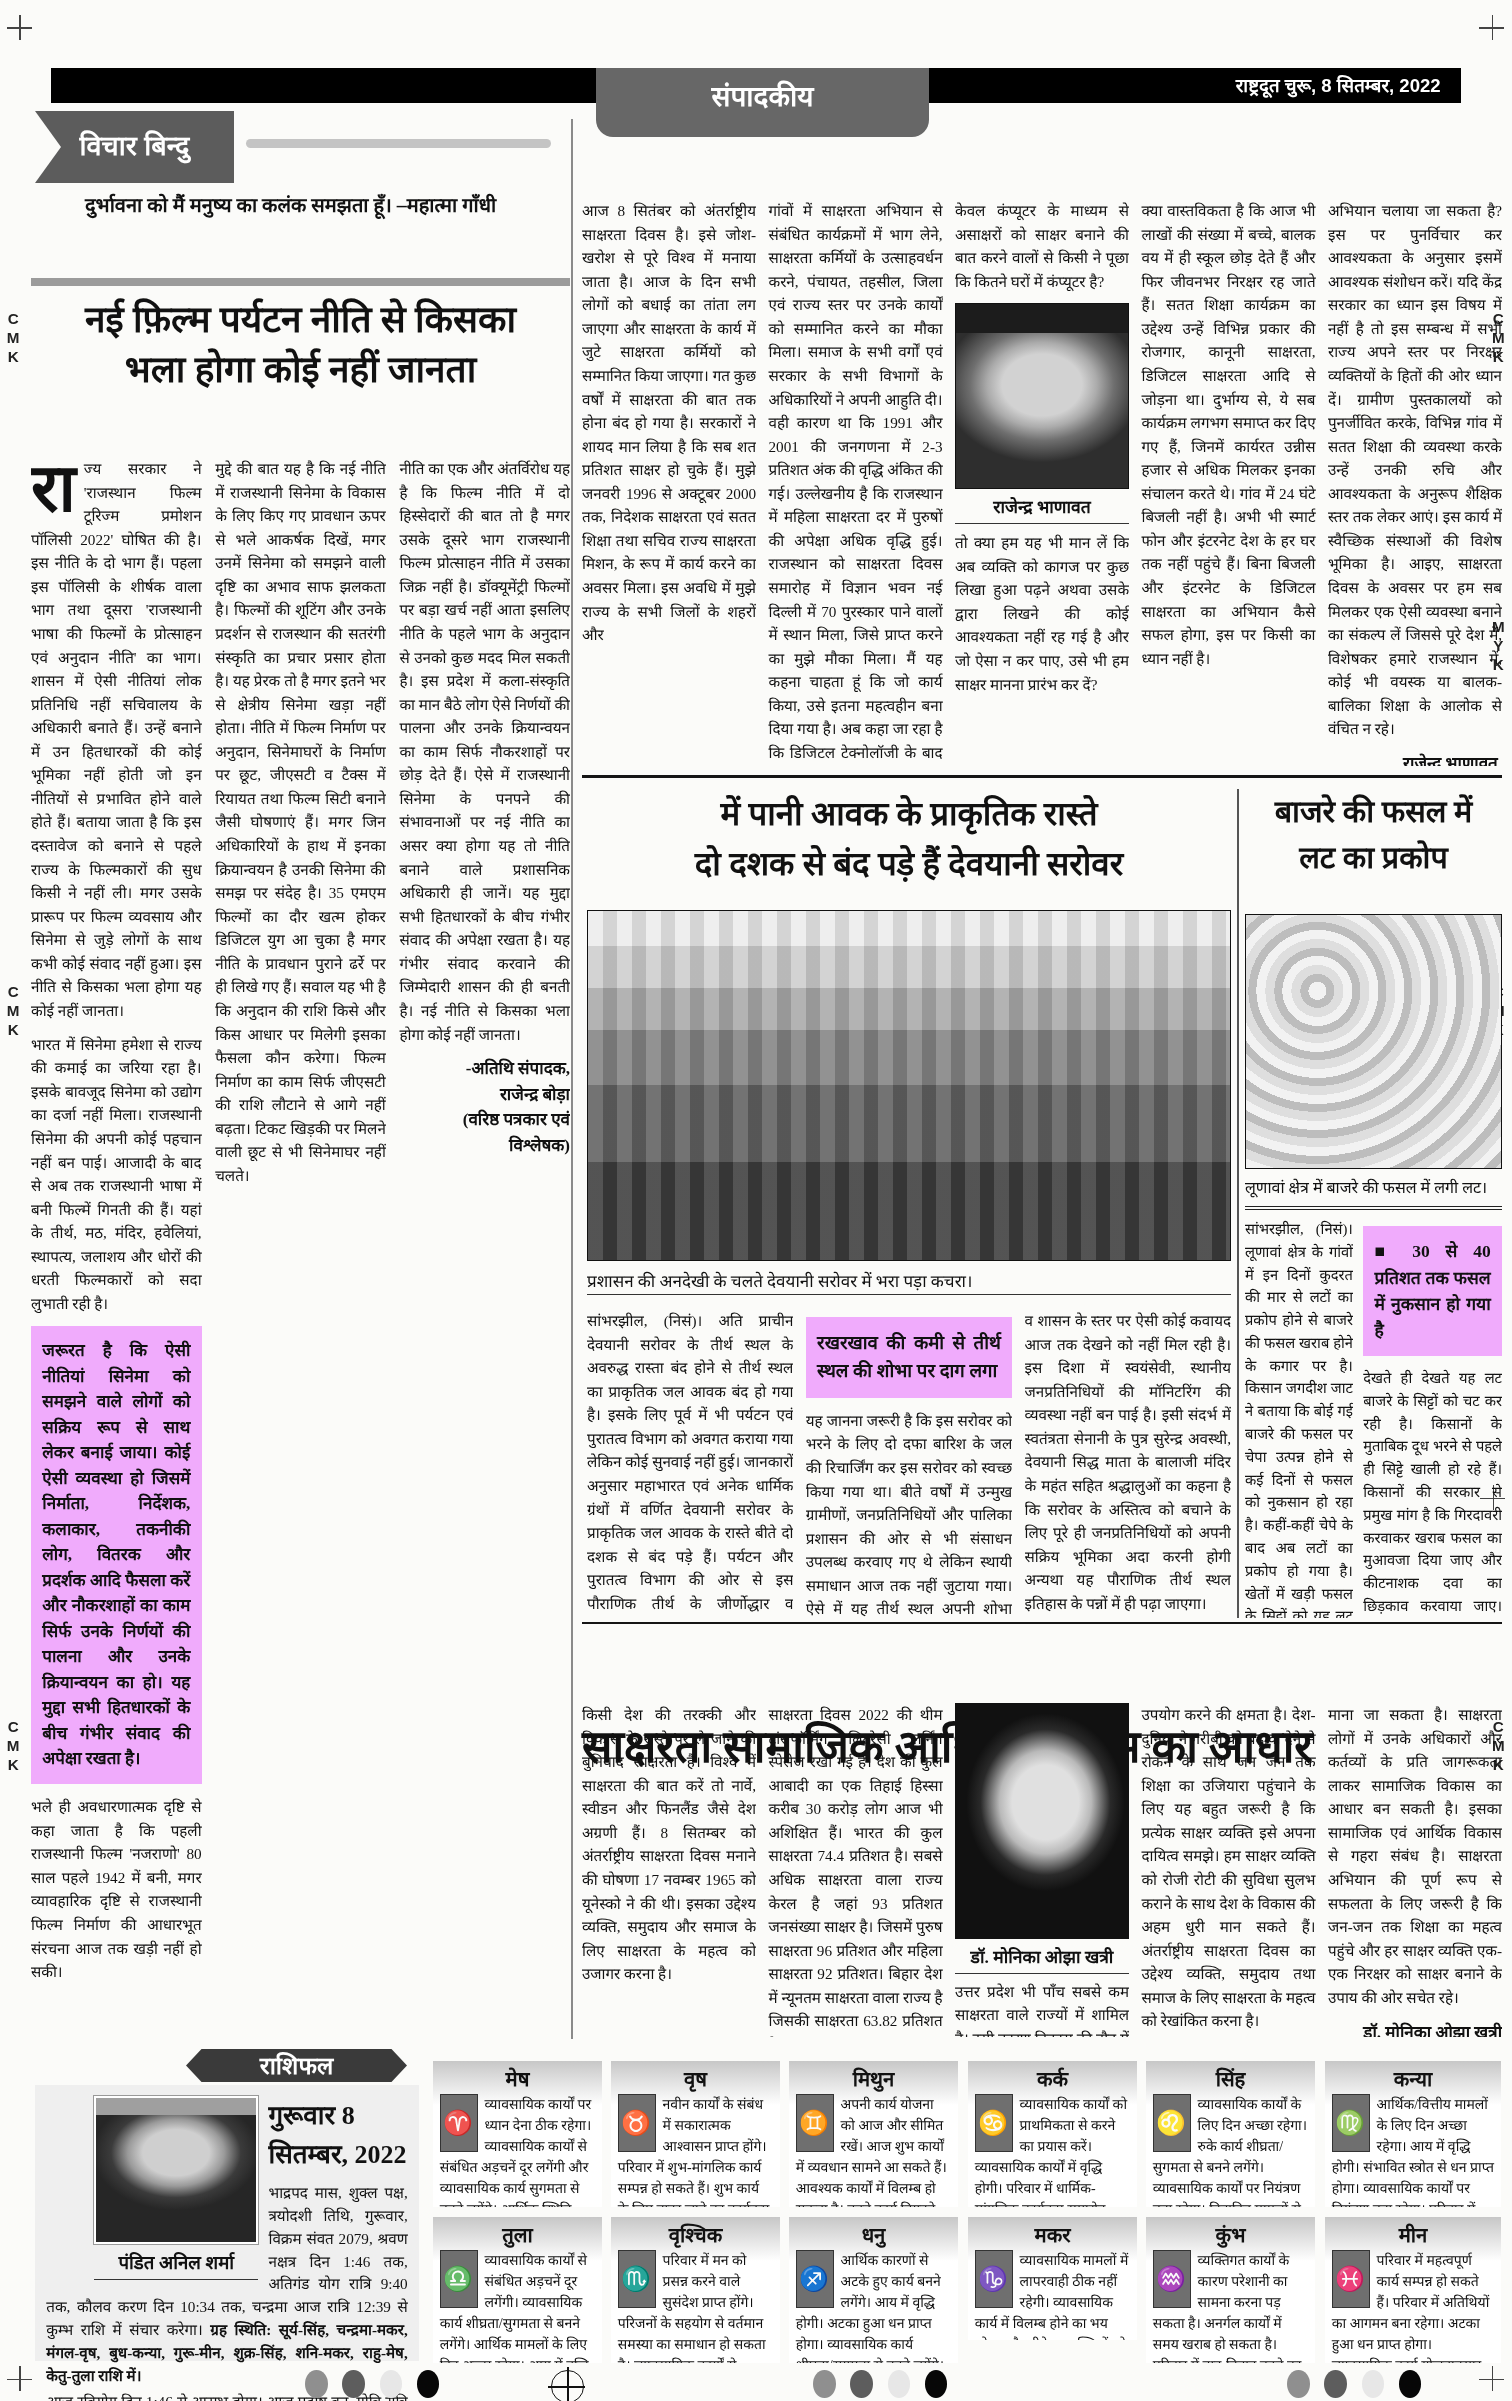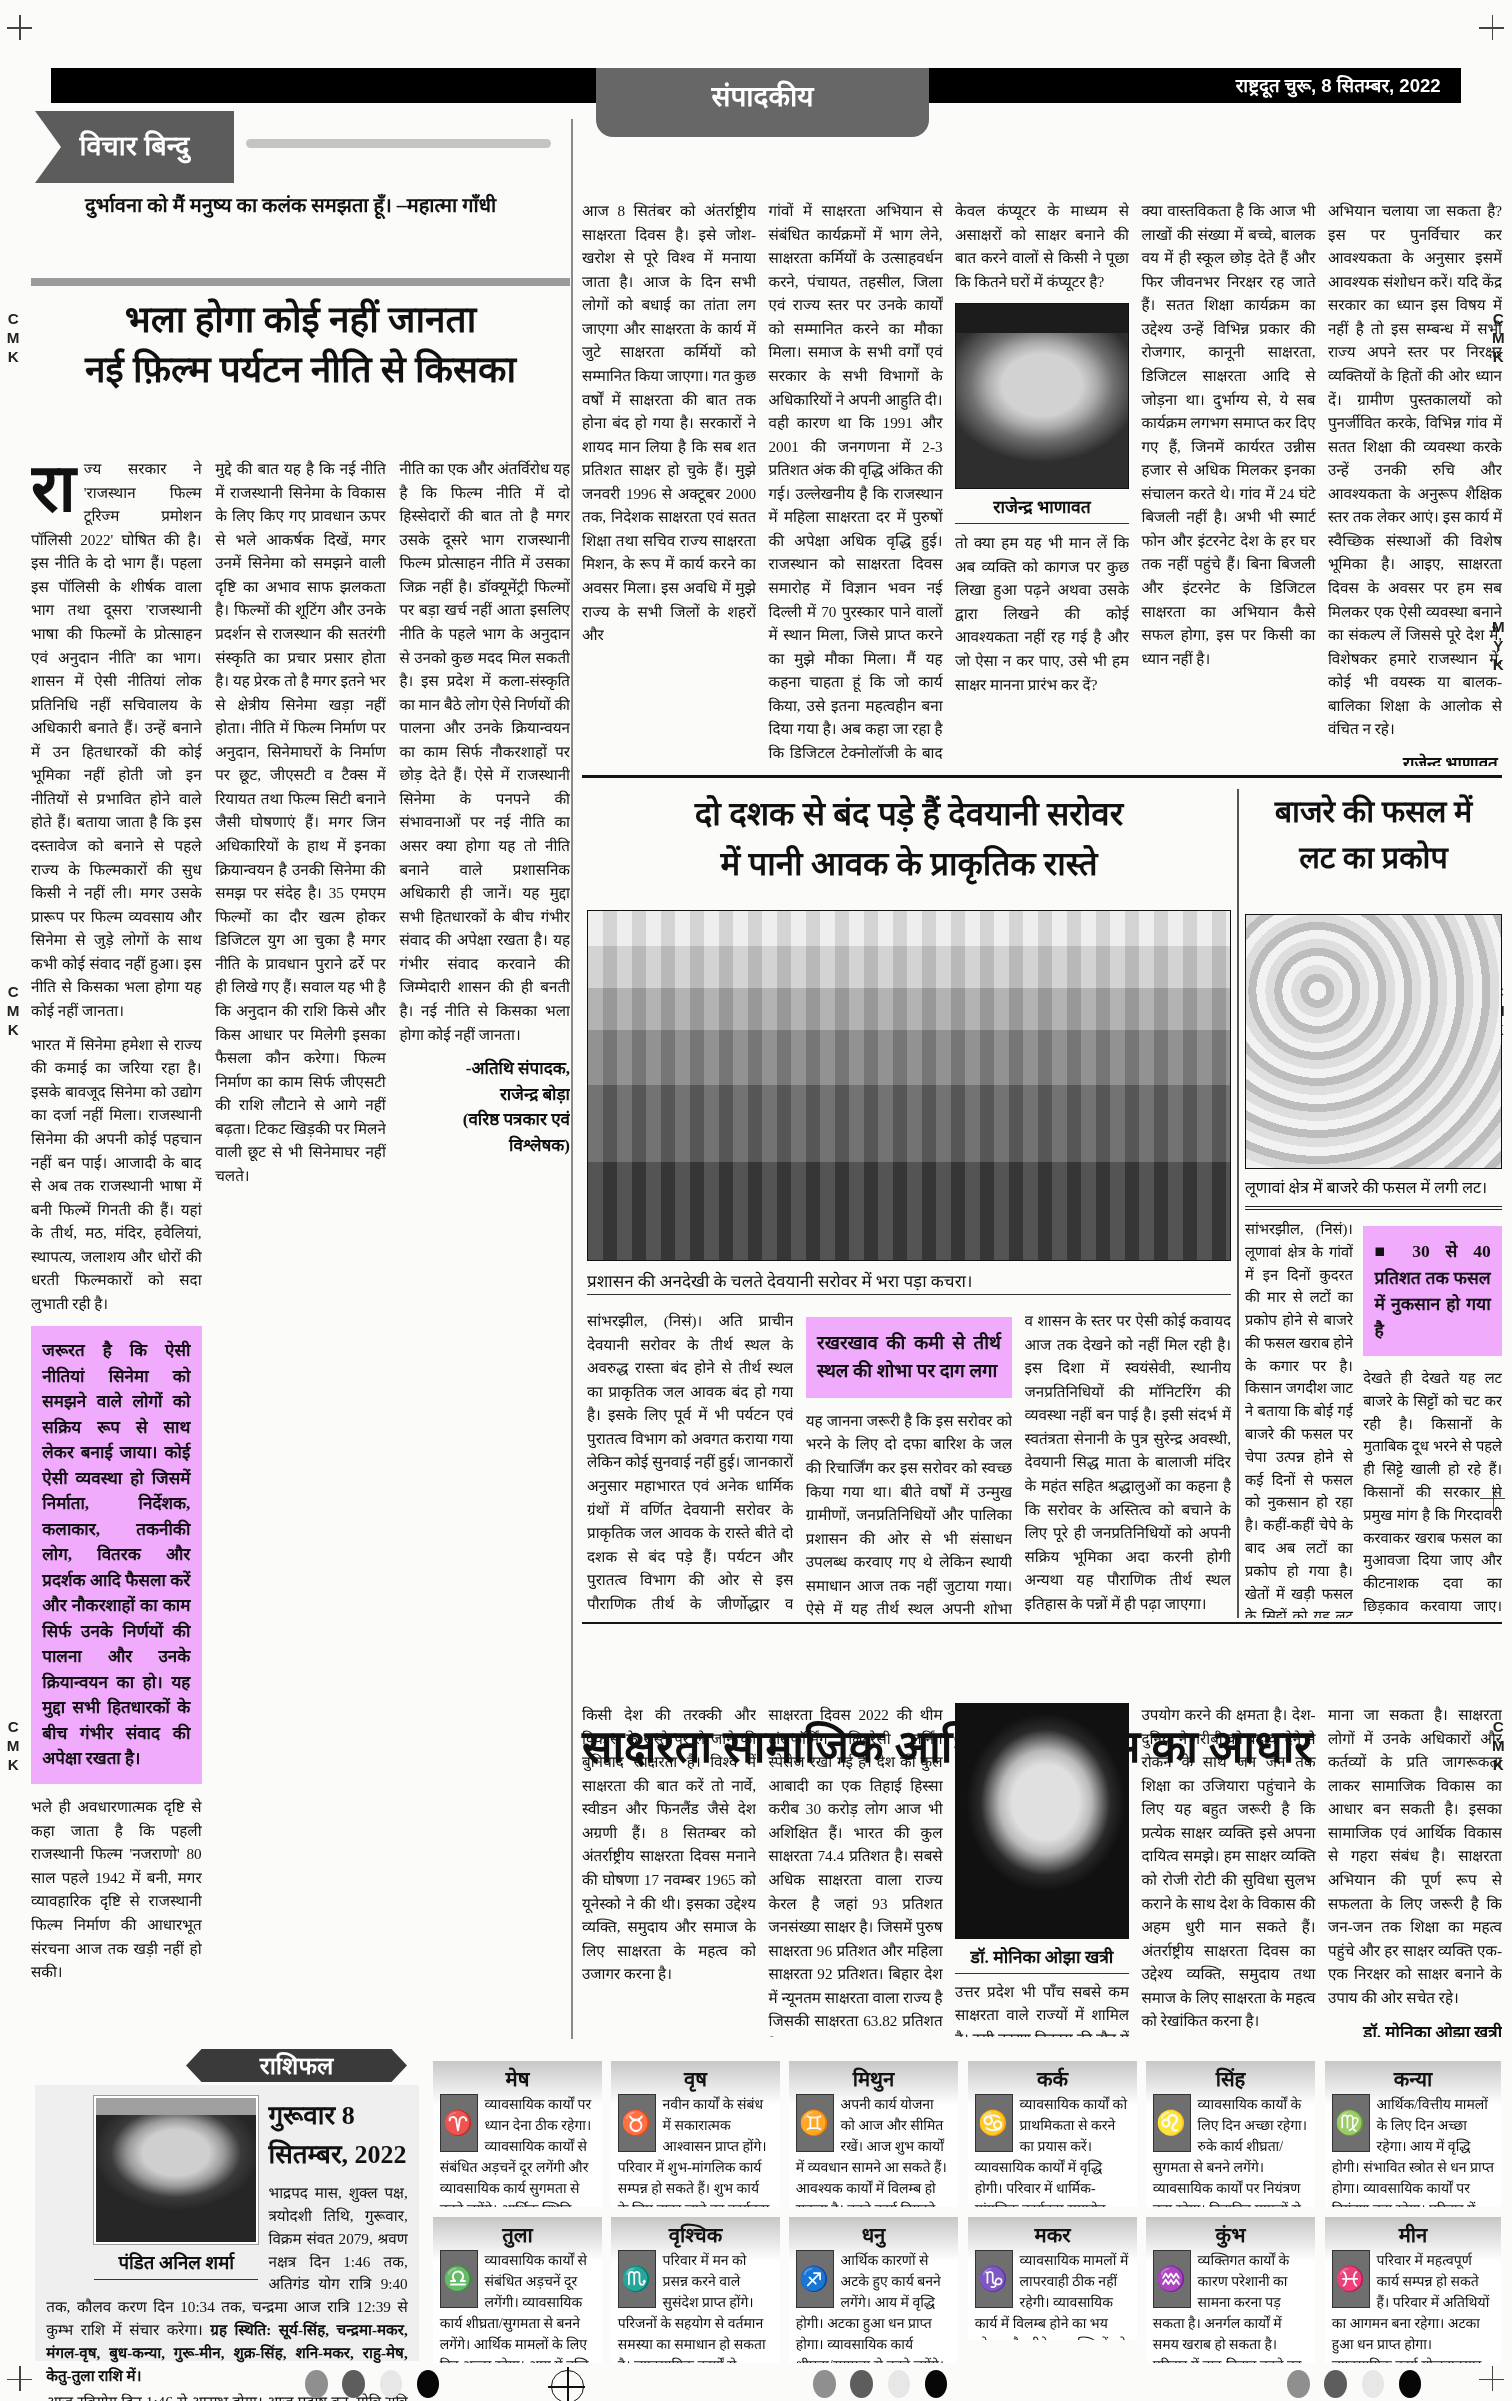--- a/index.html
+++ b/index.html
@@ -103,22 +103,22 @@
   <div class="abs flag" style="left:35px;top:111px;width:199px;height:72px;">
     <span>विचार बिन्दु</span>
   </div>
   <div class="abs notchL" style="left:35px;top:111px;"></div>
   <div class="abs grayline" style="left:246px;top:139px;width:305px;height:9px;border-radius:4.5px;"></div>
   <div class="abs quote" style="left:85px;top:191px;width:469px;">दुर्भावना को मैं मनुष्य का कलंक समझता हूँ।  –महात्मा गाँधी</div>
 
   <div class="abs rule" style="left:31px;top:278px;width:539px;height:8px;"></div>
 
   <div class="abs head-lg" style="left:31px;top:295px;width:539px;">
+    <div>नई फ़िल्म पर्यटन नीति से किसका</div>
     <div>भला होगा कोई नहीं जानता</div>
-    <div>नई फ़िल्म पर्यटन नीति से किसका</div>
   </div>
 
   <div class="abs cols" style="left:31px;top:457px;width:539px;height:1558px;">
     <div class="col">
       <p><span class="dropcap">रा</span><span>ज्य सरकार ने 'राजस्थान फिल्म टूरिज्म प्रमोशन पॉलिसी 2022' घोषित की है। इस नीति के दो भाग हैं। पहला इस पॉलिसी के शीर्षक वाला भाग तथा दूसरा 'राजस्थानी भाषा की फिल्मों के प्रोत्साहन एवं अनुदान नीति' का भाग। शासन में ऐसी नीतियां लोक प्रतिनिधि नहीं सचिवालय के अधिकारी बनाते हैं। उन्हें बनाने में उन हितधारकों की कोई भूमिका नहीं होती जो इन नीतियों से प्रभावित होने वाले होते हैं। बताया जाता है कि इस दस्तावेज को बनाने से पहले राज्य के फिल्मकारों की सुध किसी ने नहीं ली। मगर उसके प्रारूप पर फिल्म व्यवसाय और सिनेमा से जुड़े लोगों के साथ कभी कोई संवाद नहीं हुआ। इस नीति से किसका भला होगा यह कोई नहीं जानता।</span></p>
       <p>भारत में सिनेमा हमेशा से राज्य की कमाई का जरिया रहा है। इसके बावजूद सिनेमा को उद्योग का दर्जा नहीं मिला। राजस्थानी सिनेमा की अपनी कोई पहचान नहीं बन पाई। आजादी के बाद से अब तक राजस्थानी भाषा में बनी फिल्में गिनती की हैं। यहां के तीर्थ, मठ, मंदिर, हवेलियां, स्थापत्य, जलाशय और धोरों की धरती फिल्मकारों को सदा लुभाती रही है।</p>
       <div class="inset">जरूरत है कि ऐसी नीतियां सिनेमा को समझने वाले लोगों को सक्रिय रूप से साथ लेकर बनाई जाया। कोई ऐसी व्यवस्था हो जिसमें निर्माता, निर्देशक, कलाकार, तकनीकी लोग, वितरक और प्रदर्शक आदि फैसला करें और नौकरशाहों का काम सिर्फ उनके निर्णयों की पालना और उनके क्रियान्वयन का हो। यह मुद्दा सभी हितधारकों के बीच गंभीर संवाद की अपेक्षा रखता है।</div>
       <p>भले ही अवधारणात्मक दृष्टि से कहा जाता है कि पहली राजस्थानी फिल्म 'नजराणो' 80 साल पहले 1942 में बनी, मगर व्यावहारिक दृष्टि से राजस्थानी फिल्म निर्माण की आधारभूत संरचना आज तक खड़ी नहीं हो सकी।</p>
     </div>
     <div class="col">
@@ -158,22 +158,22 @@
       <div class="sig">
         <div>राजेन्द्र भाणावत,</div>
 
       </div>
     </div>
   </div>
 
   <div class="abs blkrule" style="left:582px;top:775px;width:920px;height:3.4px;"></div>
 
   <div class="abs head-md" style="left:587px;top:790px;width:644px;">
+    <div>में पानी आवक के प्राकृतिक रास्ते</div>
     <div>दो दशक से बंद पड़े हैं देवयानी सरोवर</div>
-    <div>में पानी आवक के प्राकृतिक रास्ते</div>
   </div>
   <div class="abs photo ph-lake" style="left:587px;top:910px;width:644px;height:351px;"></div>
   <div class="abs pcap-l caprule" style="left:587px;top:1264px;width:644px;">प्रशासन की अनदेखी के चलते देवयानी सरोवर में भरा पड़ा कचरा।</div>
   <div class="abs cols" style="left:587px;top:1309px;width:644px;height:309px;gap:12.4px;">
     <div class="col">
         <p><span class="byline"></span><span>सांभरझील, (निसं)। अति प्राचीन देवयानी सरोवर के तीर्थ स्थल के अवरुद्ध रास्ता बंद होने से तीर्थ स्थल का प्राकृतिक जल आवक बंद हो गया है। इसके लिए पूर्व में भी पर्यटन एवं पुरातत्व विभाग को अवगत कराया गया लेकिन कोई सुनवाई नहीं हुई। जानकारों अनुसार महाभारत एवं अनेक धार्मिक ग्रंथों में वर्णित देवयानी सरोवर के प्राकृतिक जल आवक के रास्ते बीते दो दशक से बंद पड़े हैं। पर्यटन और पुरातत्व विभाग की ओर से इस पौराणिक तीर्थ के जीर्णोद्धार व रखरखाव के लिए अब 50 लाख से अधिक रुपए खर्च किए जा चुके हैं लेकिन सरोवर में भरे कचरे की ओर किसी का ध्यान नहीं है।</span></p>
       </div>
     <div class="col">
       <div class="inset" style="font-size:18.6px;">रखरखाव की कमी से तीर्थ स्थल की शोभा पर दाग लगा</div>
       <p>यह जानना जरूरी है कि इस सरोवर को भरने के लिए दो दफा बारिश के जल की रिचार्जिंग कर इस सरोवर को स्वच्छ किया गया था। बीते वर्षों में उन्मुख ग्रामीणों, जनप्रतिनिधियों और पालिका प्रशासन की ओर से भी संसाधन उपलब्ध करवाए गए थे लेकिन स्थायी समाधान आज तक नहीं जुटाया गया। ऐसे में यह तीर्थ स्थल अपनी शोभा खोता जा रहा है।</p>

